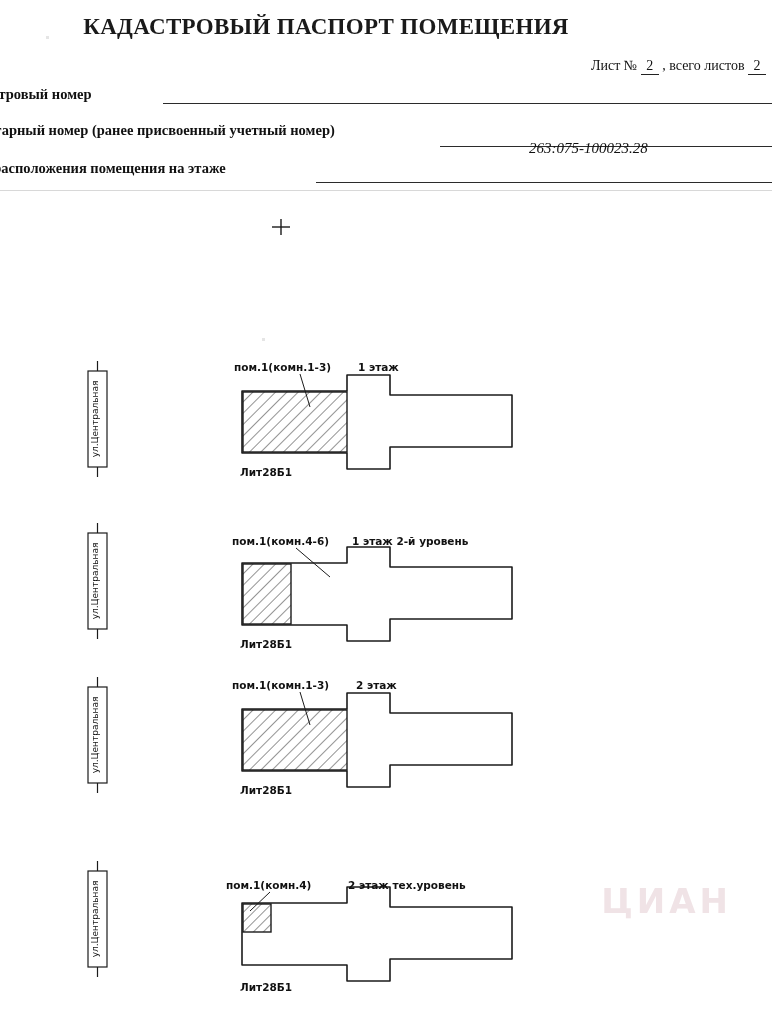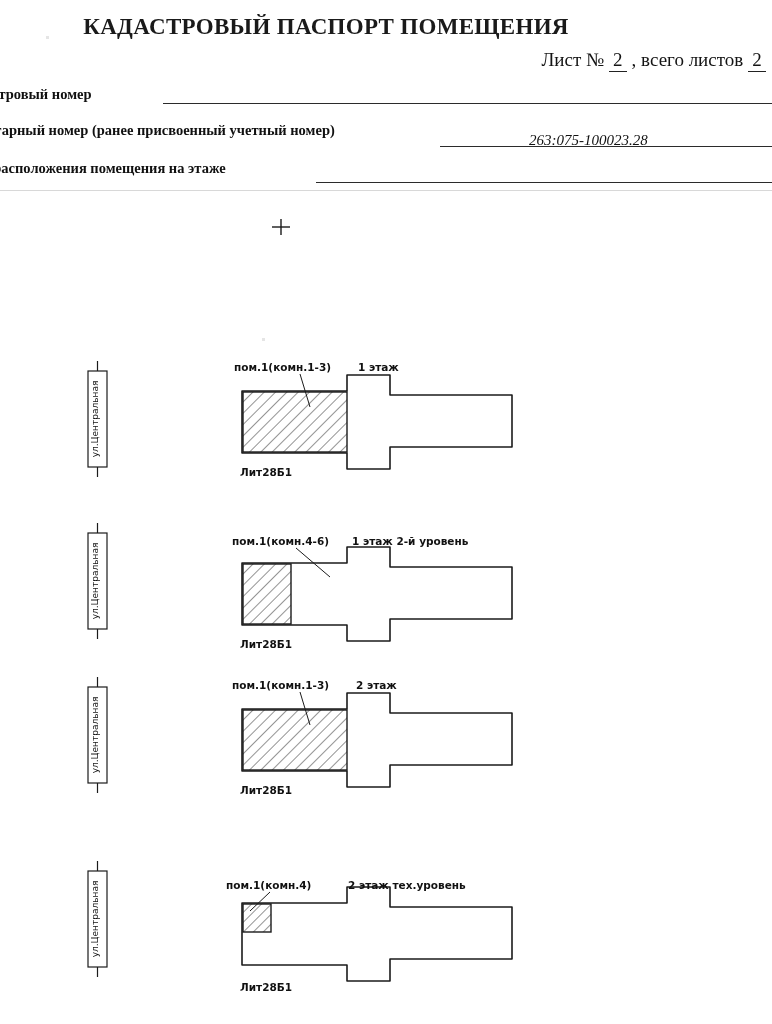--- a/index.html
+++ b/index.html
@@ -26,22 +26,22 @@
     font-family: "Liberation Serif", serif;
     font-weight: bold;
     font-size: 23px;
     letter-spacing: 0.3px;
     color: #1a1a1a;
   }
 
   .sheet-line {
     position: absolute;
     right: 6px;
-    top: 49px;
-    font-size: 19px;
+    top: 58px;
+    font-size: 14px;
     color: #141414;
     white-space: nowrap;
   }
   .sheet-line .u {
     display: inline-block;
     min-width: 14px;
     text-align: center;
     border-bottom: 1px solid #222;
     padding: 0 2px;
   }
@@ -135,30 +135,33 @@
 <div class="field" style="left:-8px; top:86px;">
   <span class="lbl">стровый номер</span>
 </div>
 <div class="rule" style="left:163px; top:103px; width:609px;"></div>
 
 <div class="field" style="left:-14px; top:122px;">
   <span class="lbl">нтарный номер</span>
   <span class="lbl-normal">(ранее присвоенный учетный номер)</span>
 </div>
 <div class="rule" style="left:440px; top:146px; width:332px;"></div>
-<div class="value-italic" style="left:529px; top:132px;font-style:italic;">263:075-100023.28</div>
+<div class="value-italic" style="left:529px; top:140px;font-style:italic;">263:075-100023.28</div>
 
 <div class="plan-title">ан расположения помещения на этаже</div>
 <div class="rule" style="left:316px; top:182px; width:456px;"></div>
 
 <div class="sheet-body">
 
   <div class="fleck" style="left:46px; top:-155px; width:3px; height:3px;"></div>
   <div class="fleck" style="left:262px; top:147px; width:3px; height:3px;"></div>
 
+  <div class="wm">
+    <span>ЦИАН</span>
+  </div>
 
   <svg class="plan" viewBox="0 0 772 834">
     <defs>
       <pattern id="hatch" width="8" height="8" patternTransform="rotate(45)" patternUnits="userSpaceOnUse">
         <line x1="0" y1="0" x2="0" y2="8" stroke="#1e1e1e" stroke-width="1"></line>
       </pattern>
       <pattern id="hatch2" width="7" height="7" patternTransform="rotate(45)" patternUnits="userSpaceOnUse">
         <line x1="0" y1="0" x2="0" y2="7" stroke="#1e1e1e" stroke-width="1"></line>
       </pattern>
       <g id="bldg">

